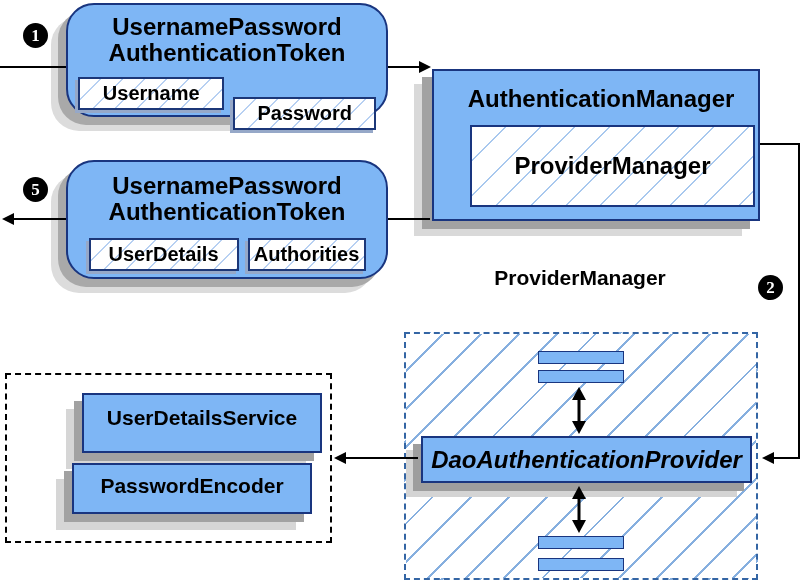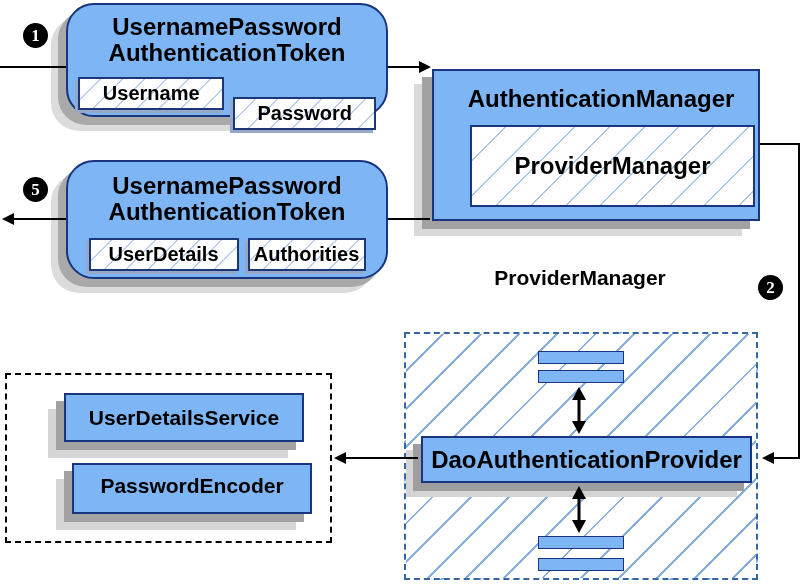--- a/index.html
+++ b/index.html
@@ -65,20 +65,21 @@
     border-radius: 50%;
     font-family: "Liberation Serif", serif;
     font-weight: bold;
     font-size: 17px;
     line-height: 25px;
     text-align: center;
   }
 
   .providers-frame {
     border: 2px dashed #3465a4;
+    font-style: italic;
   }
   .dotted-frame {
     border: 2px dashed #000000;
     background: #ffffff;
   }
   .bar {
     width: 86px; height: 13px;
     background: #7eb6f5;
     border: 1px solid #19357f;
   }
@@ -150,21 +151,21 @@
 
     <div class="abs blue-box" style="left:15px; top:102px; width:331px; height:47px; box-shadow:-8px 8px 0 #9e9e9e, -15px 14px 0 #d4d4d4;">
       <div class="node-title" style="line-height:43px;">DaoAuthenticationProvider</div>
     </div>
 
     <div class="abs bar" style="left:132px; top:202px;"></div>
     <div class="abs bar" style="left:132px; top:224px;"></div>
   </div>
 
   <div class="abs dotted-frame" style="left:5px; top:373px; width:327px; height:170px;"></div>
-  <div class="abs svc-box" style="left:64px; top:393px; width:240px; height:49px; line-height:45px;">UserDetailsService</div>
+  <div class="abs svc-box" style="left:82px; top:393px; width:240px; height:60px; line-height:45px;">UserDetailsService</div>
   <div class="abs svc-box" style="left:72px; top:463px; width:240px; height:51px; line-height:41px;">PasswordEncoder</div>
 
   <svg class="overlay" width="803" height="584" viewBox="0 0 803 584">
 
     <line x1="0" y1="67" x2="66" y2="67" stroke="#000" stroke-width="2"></line>
 
     <line x1="388" y1="67" x2="420" y2="67" stroke="#000" stroke-width="2"></line>
     <polygon points="431,67 419,61 419,73" fill="#000"></polygon>
 
     <line x1="388" y1="219" x2="430" y2="219" stroke="#000" stroke-width="2"></line>

